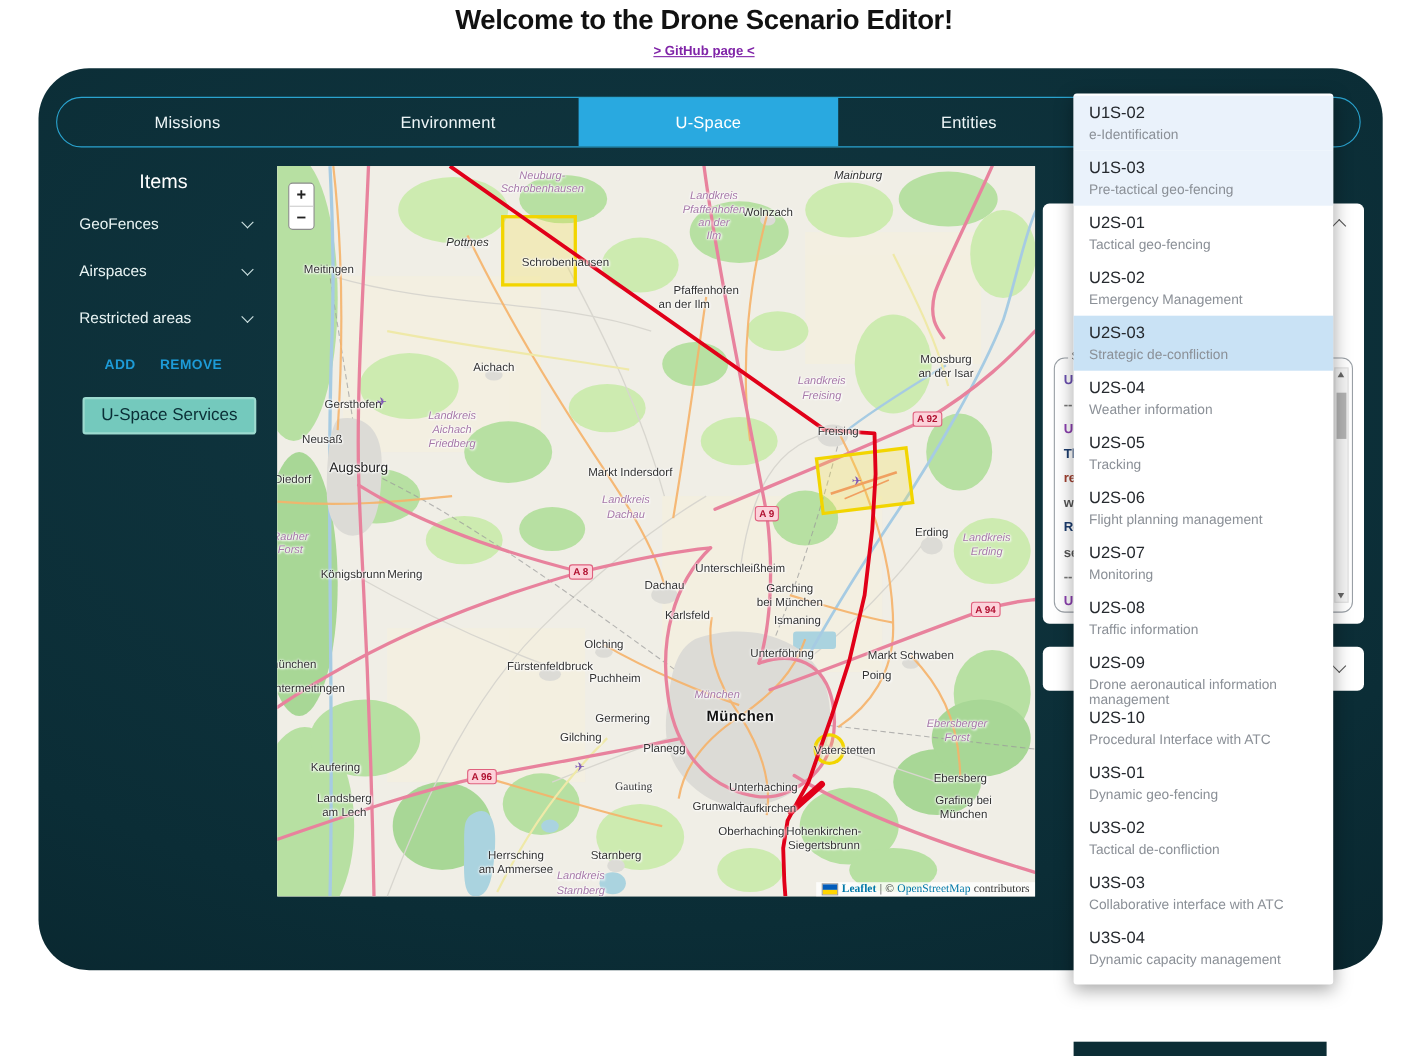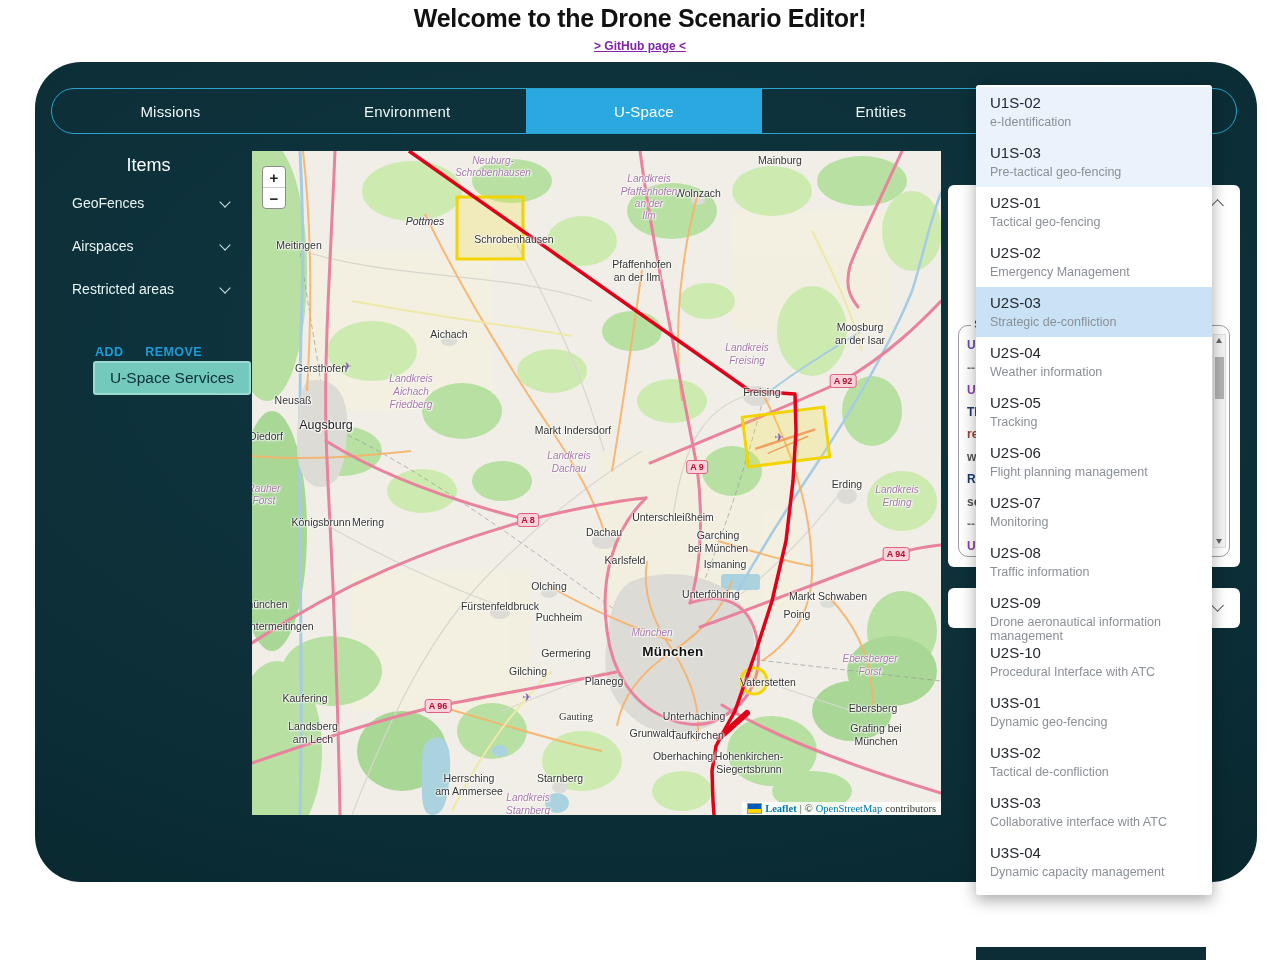--- a/index.html
+++ b/index.html
@@ -21,25 +21,25 @@
   .tabfill{flex:1;}
   
   #items-heading{position:absolute;left:60px;top:155px;width:177px;text-align:center;
     color:#fff;font-size:18px;z-index:6;}
   .acc{position:absolute;left:60px;width:177px;height:26px;color:#e9f4f4;font-size:14px;
     display:flex;align-items:center;justify-content:space-between;padding:0 8px 0 12px;
     box-sizing:border-box;cursor:pointer;z-index:6;}
   .chev{width:7px;height:7px;border-right:1.6px solid #cfe3e3;border-bottom:1.6px solid #cfe3e3;
     transform:rotate(45deg);margin-top:-3px;}
   #actions{position:absolute;left:60px;top:324px;width:177px;display:flex;justify-content:center;
-    gap:22px;z-index:6;margin-top:21px;}
+    gap:22px;z-index:6;}
   .act{color:#1d9bd7;font-size:12.5px;font-weight:bold;letter-spacing:.4px;cursor:pointer;}
   #usbtn{position:absolute;left:75px;top:361px;width:158px;height:34px;background:#74c9bd;
     border:2px solid #9cdacf;border-radius:3px;color:#0a2e36;font-size:15.5px;
-    display:flex;align-items:center;justify-content:center;cursor:pointer;z-index:6;box-sizing:border-box;margin-left:18px;}
+    display:flex;align-items:center;justify-content:center;cursor:pointer;z-index:6;box-sizing:border-box;}
   
   #map{position:absolute;left:252px;top:151px;width:689px;height:664px;overflow:hidden;
     background:#f0eee6;z-index:5;}
   .mlabel{position:absolute;transform:translate(-50%,-50%);font-size:10.5px;color:#333;
     white-space:nowrap;pointer-events:none;z-index:3;
     text-shadow:0 0 2px #fff,0 0 2px #fff,0 0 3px #fff,1px 1px 2px #fff;}
   .mlabel.citymd{font-size:12.5px;color:#222;}
   .mlabel.citylg{font-size:13.5px;font-weight:bold;color:#111;letter-spacing:.3px;}
   .mlabel.region{font-style:italic;color:#a678a8;font-size:10px;}
   .mlabel.badge{font-size:9px;font-weight:bold;color:#b01030;background:#fcd2da;
@@ -255,23 +255,23 @@
     <g>
       <polyline points="157,0 498,240 543,243 544,280 541,330 534,390 520,450 504,500 490,540 483,560 473,578 464,595 460,620 461,650 462,664" fill="none" stroke="#e10019" stroke-width="3.5" stroke-linejoin="round"></polyline>
       <line x1="495" y1="562" x2="467" y2="587" stroke="#e10019" stroke-width="6" stroke-linecap="round"></line>
     </g>
   </svg>
 
   <div class="mlabel" style="left: 47px; top: 94px;">Meitingen</div>
     <div class="mlabel" style="left: 173px; top: 70px; font-style: italic;">Pottmes</div>
     <div class="mlabel" style="left: 262px; top: 88px;">Schrobenhausen</div>
     <div class="mlabel" style="left: 446px; top: 42px;">Wolnzach</div>
-    <div class="mlabel" style="left: 528px; top: 9px;">Mainburg</div>
+    <div class="mlabel" style="left: 528px; top: 9px; font-style: italic;">Mainburg</div>
     <div class="mlabel" style="left: 390px; top: 113px;">Pfaffenhofen</div>
-    <div class="mlabel" style="left: 385px; top: 126px;">an der Ilm</div>
+    <div class="mlabel" style="left: 370px; top: 126px;">an der Ilm</div>
     <div class="mlabel" style="left: 197px; top: 183px;">Aichach</div>
     <div class="mlabel" style="left: 608px; top: 176px;">Moosburg</div>
     <div class="mlabel" style="left: 608px; top: 189px;">an der Isar</div>
     <div class="mlabel" style="left: 510px; top: 241px;">Freising</div>
     <div class="mlabel" style="left: 69px; top: 217px;">Gersthofen</div>
     <div class="mlabel" style="left: 41px; top: 249px;">Neusaß</div>
     <div class="mlabel citymd" style="left: 74px; top: 274px;">Augsburg</div>
     <div class="mlabel" style="left: 14px; top: 285px;">Diedorf</div>
     <div class="mlabel" style="left: 321px; top: 279px;">Markt Indersdorf</div>
     <div class="mlabel" style="left: 69px; top: 371px;">Königsbrunn</div>

